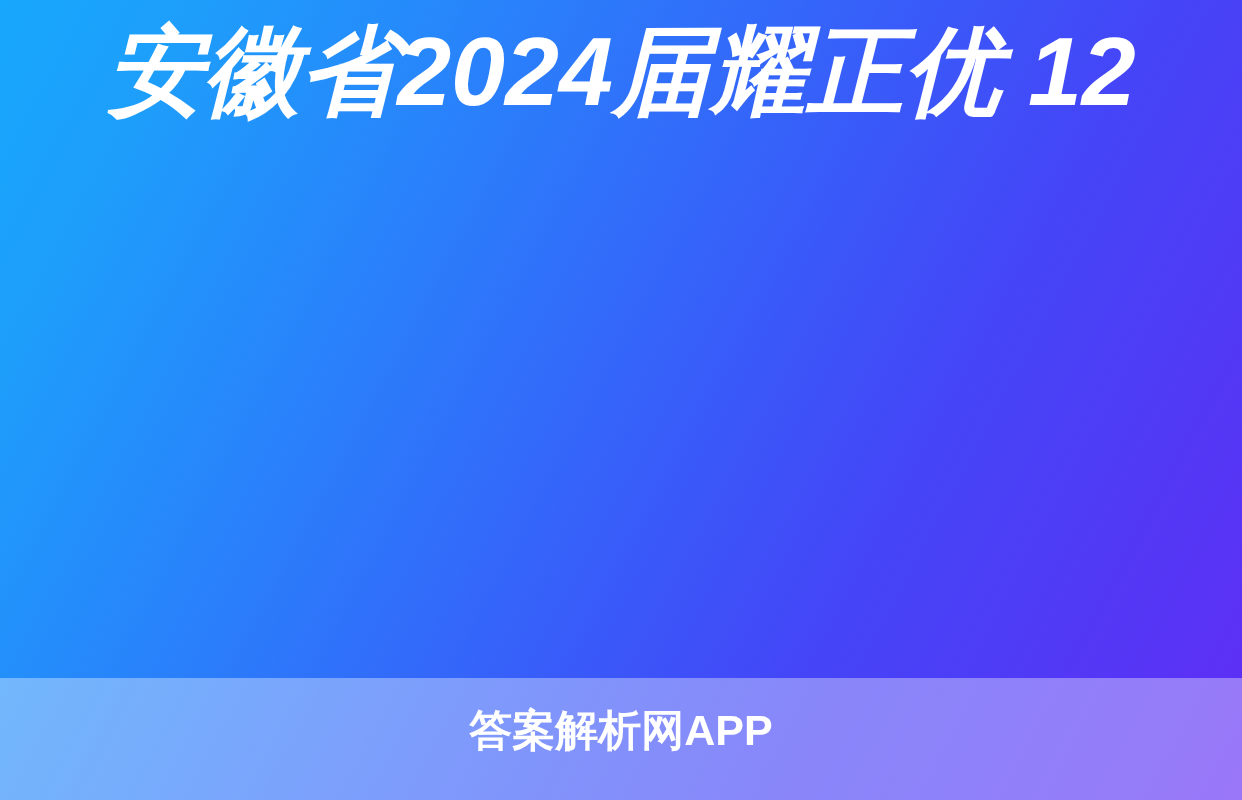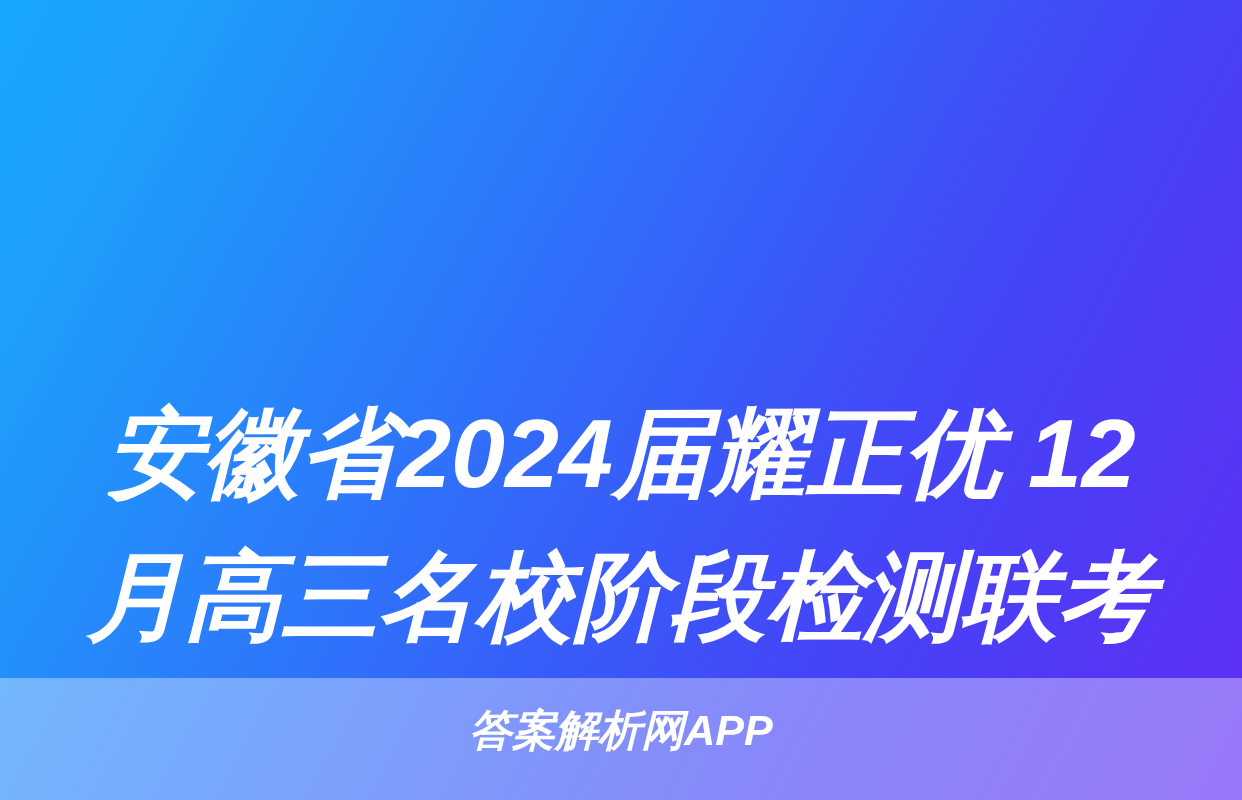--- a/index.html
+++ b/index.html
@@ -37,21 +37,21 @@
   
   #headline {
     position: absolute;
     left: 0;
     top: 0;
     width: 1242px;
     height: 678px;
     display: flex;
     flex-direction: column;
     align-items: center;
-    justify-content: flex-end;
+    justify-content: flex-start;
     box-sizing: border-box;
     padding: 0 78px 10px 78px;
   }
 
   .title-line {
     display: block;
     width: 100%;
     text-align: center;
     color: #FFFFFF;
     font-family: "Liberation Sans", "DejaVu Sans", sans-serif;
@@ -78,32 +78,30 @@
     box-sizing: border-box;
     padding-top: 26px;
   }
 
   #watermark-text {
     color: #FFFFFF;
     font-family: "Liberation Sans", "DejaVu Sans", sans-serif;
     font-size: 43px;
     line-height: 52px;
     font-weight: 700;
-    font-style: italic;
     letter-spacing: 0px;
     white-space: pre;
   }
 </style>
 </head>
 <body>
 
 <div id="banner">
 
   <div id="headline">
     <div class="title-line">安徽省2024届耀正优 12</div>
-    <div class="title-line">月高三名校阶段检测联考</div>
   </div>
 
   <div id="watermark-band">
     <div id="watermark-text">答案解析网APP</div>
   </div>
 
 </div>
 
 </body></html>

